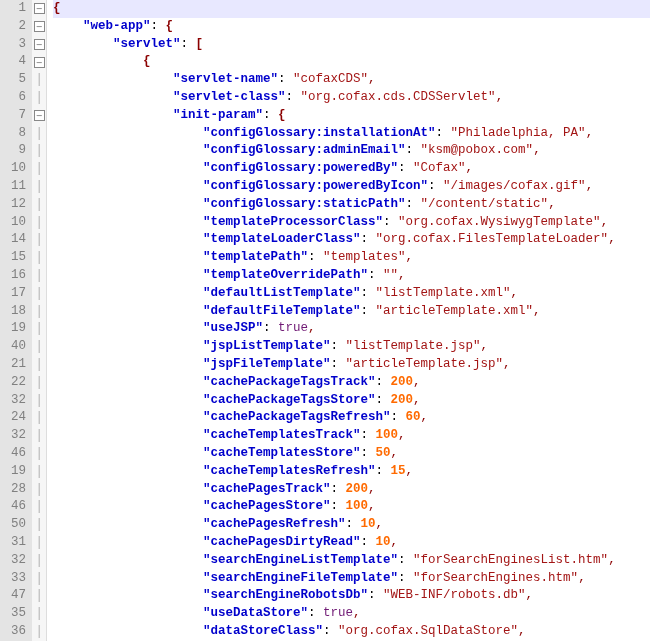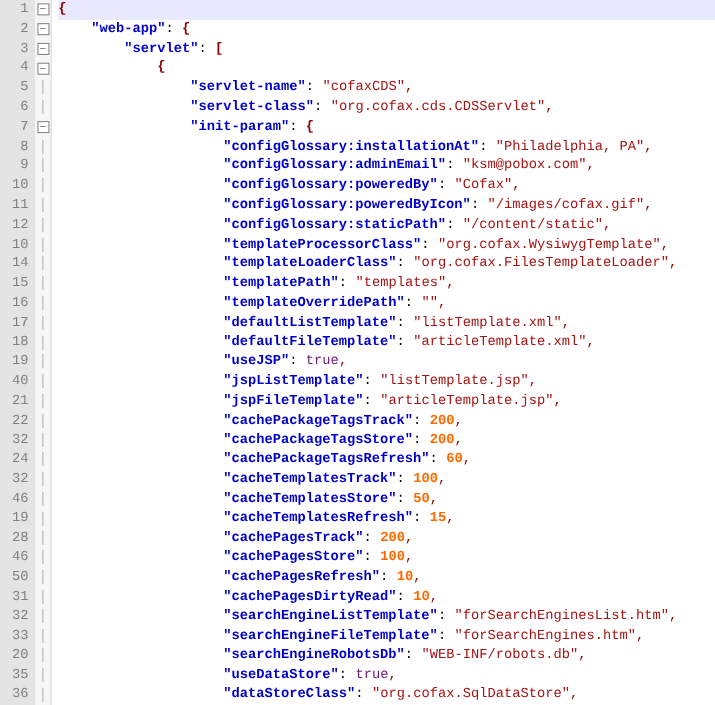--- a/index.html
+++ b/index.html
@@ -51,21 +51,21 @@
       <div class="row">24</div>
       <div class="row">32</div>
       <div class="row">46</div>
       <div class="row">19</div>
       <div class="row">28</div>
       <div class="row">46</div>
       <div class="row">50</div>
       <div class="row">31</div>
       <div class="row">32</div>
       <div class="row">33</div>
-      <div class="row">20</div>
+      <div class="row">47</div>
       <div class="row">35</div>
       <div class="row">36</div>
     </div>
   <div class="foldcol" id="foldcol">
       <div class="fold">
         <span class="box">−</span>
       </div>
       <div class="fold">
         <span class="box">−</span>
       </div>

